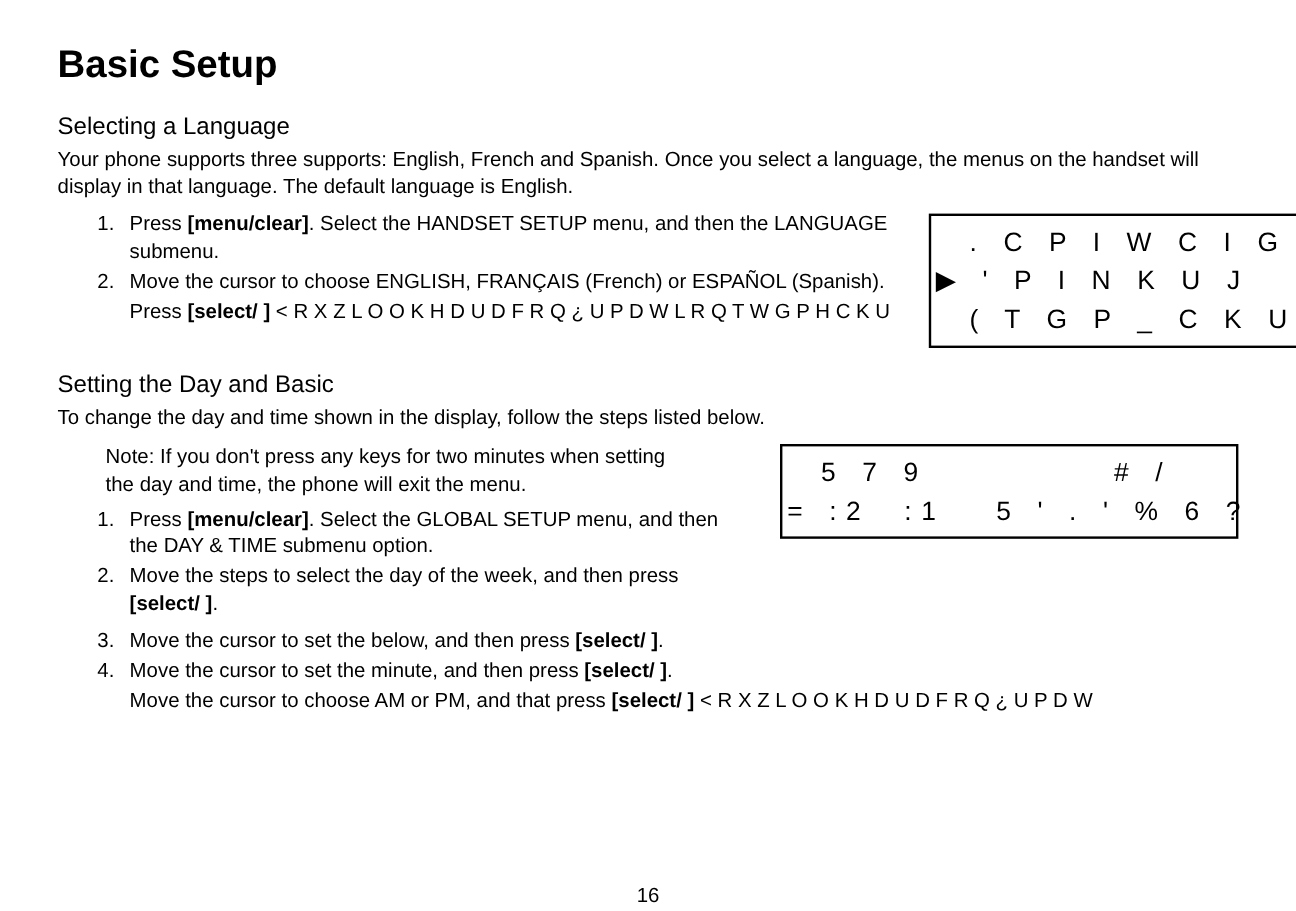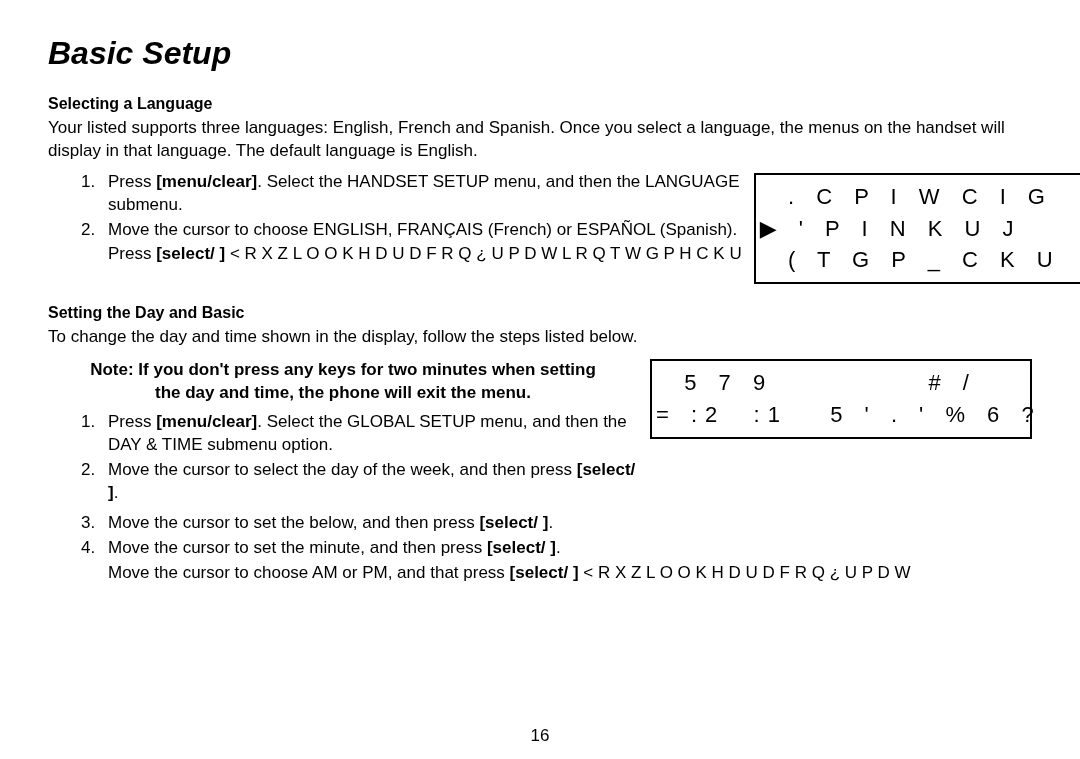--- a/index.html
+++ b/index.html
@@ -9,33 +9,33 @@
     width: 1080px;
     box-sizing: border-box;
     color: #000;
     font-size: 17px;
     line-height: 1.35;
   }
   h1 {
     font-size: 32px;
     font-weight: bold;
     margin: 0 0 14px 0;
-    font-style: italic;
   }
   h2 {
-    font-size: 16px;
-    font-weight: bold;
+    font-size: 20px;
+    font-weight: normal;
     margin: 18px 0 2px 0;
   }
   .intro {
     margin: 0 0 6px 0;
   }
   .section-body {
     display: flex;
     align-items: flex-start;
+    gap: 20px;
   }
   .text-col {
     flex: 1 1 auto;
     padding-right: 12px;
   }
   .fig-col {
     flex: 0 0 auto;
   }
   ol {
     margin: 2px 0 6px 0;
@@ -52,42 +52,42 @@
     font-size: 22px;
     letter-spacing: 8px;
     line-height: 1.45;
     margin-top: 4px;
   }
   .display-box .row {
     white-space: pre;
     display: flex;
   }
   .note {
-    text-align: center;
-    font-weight: bold;
+    text-align: left;
+    font-weight: normal;
     margin: 4px 40px 6px 40px;
   }
   .pagenum {
     text-align: center;
     margin-top: 140px;
     font-size: 17px;
   }
   .b { font-weight: bold; }
   .clip {
     overflow: hidden;
     white-space: nowrap;
   }
 </style>
 </head>
 <body>
 
 <h1>Basic Setup</h1>
 
 <h2>Selecting a Language</h2>
-<p class="intro">Your listed supports three languages: English, French and Spanish. Once you select a language, the menus on the handset will display in that language. The default language is English.</p>
+<p class="intro">Your phone supports three supports: English, French and Spanish. Once you select a language, the menus on the handset will display in that language. The default language is English.</p>
 
 <div class="section-body">
   <div class="text-col">
     <ol>
       <li>
         <span>Press </span><span class="b">[menu/clear]</span><span>. Select the HANDSET SETUP menu, and then the LANGUAGE submenu.</span>
       </li>
       <li>Move the cursor to choose ENGLISH, FRANÇAIS (French) or ESPAÑOL (Spanish).</li>
       <li class="clip">
         <span>Press </span><span class="b">[select/   ]</span><span> &lt; R X   Z L O O   K H D U   D   F R Q ¿ U P D W L R Q T W G P H  C K U</span>
@@ -107,21 +107,21 @@
 <p class="intro">To change the day and time shown in the display, follow the steps listed below.</p>
 
 <div class="section-body">
   <div class="text-col">
     <div class="note">Note: If you don't press any keys for two minutes when setting the day and time, the phone will exit the menu.</div>
     <ol>
       <li>
         <span>Press </span><span class="b">[menu/clear]</span><span>. Select the GLOBAL SETUP menu, and then the DAY &amp; TIME submenu option.</span>
       </li>
       <li>
-        <span>Move the cursor to select the day of the week, and then press </span><span class="b">[select/   ]</span><span>.</span>
+        <span>Move the steps to select the day of the week, and then press </span><span class="b">[select/   ]</span><span>.</span>
       </li>
     </ol>
   </div>
   <div class="fig-col">
     <div class="display-box box2" style="width:368px;">
       <div class="row">  5 7 9           # /</div>
       <div class="row">= :2  :1   5 ' . ' % 6 ?</div>
     </div>
   </div>
 </div>

